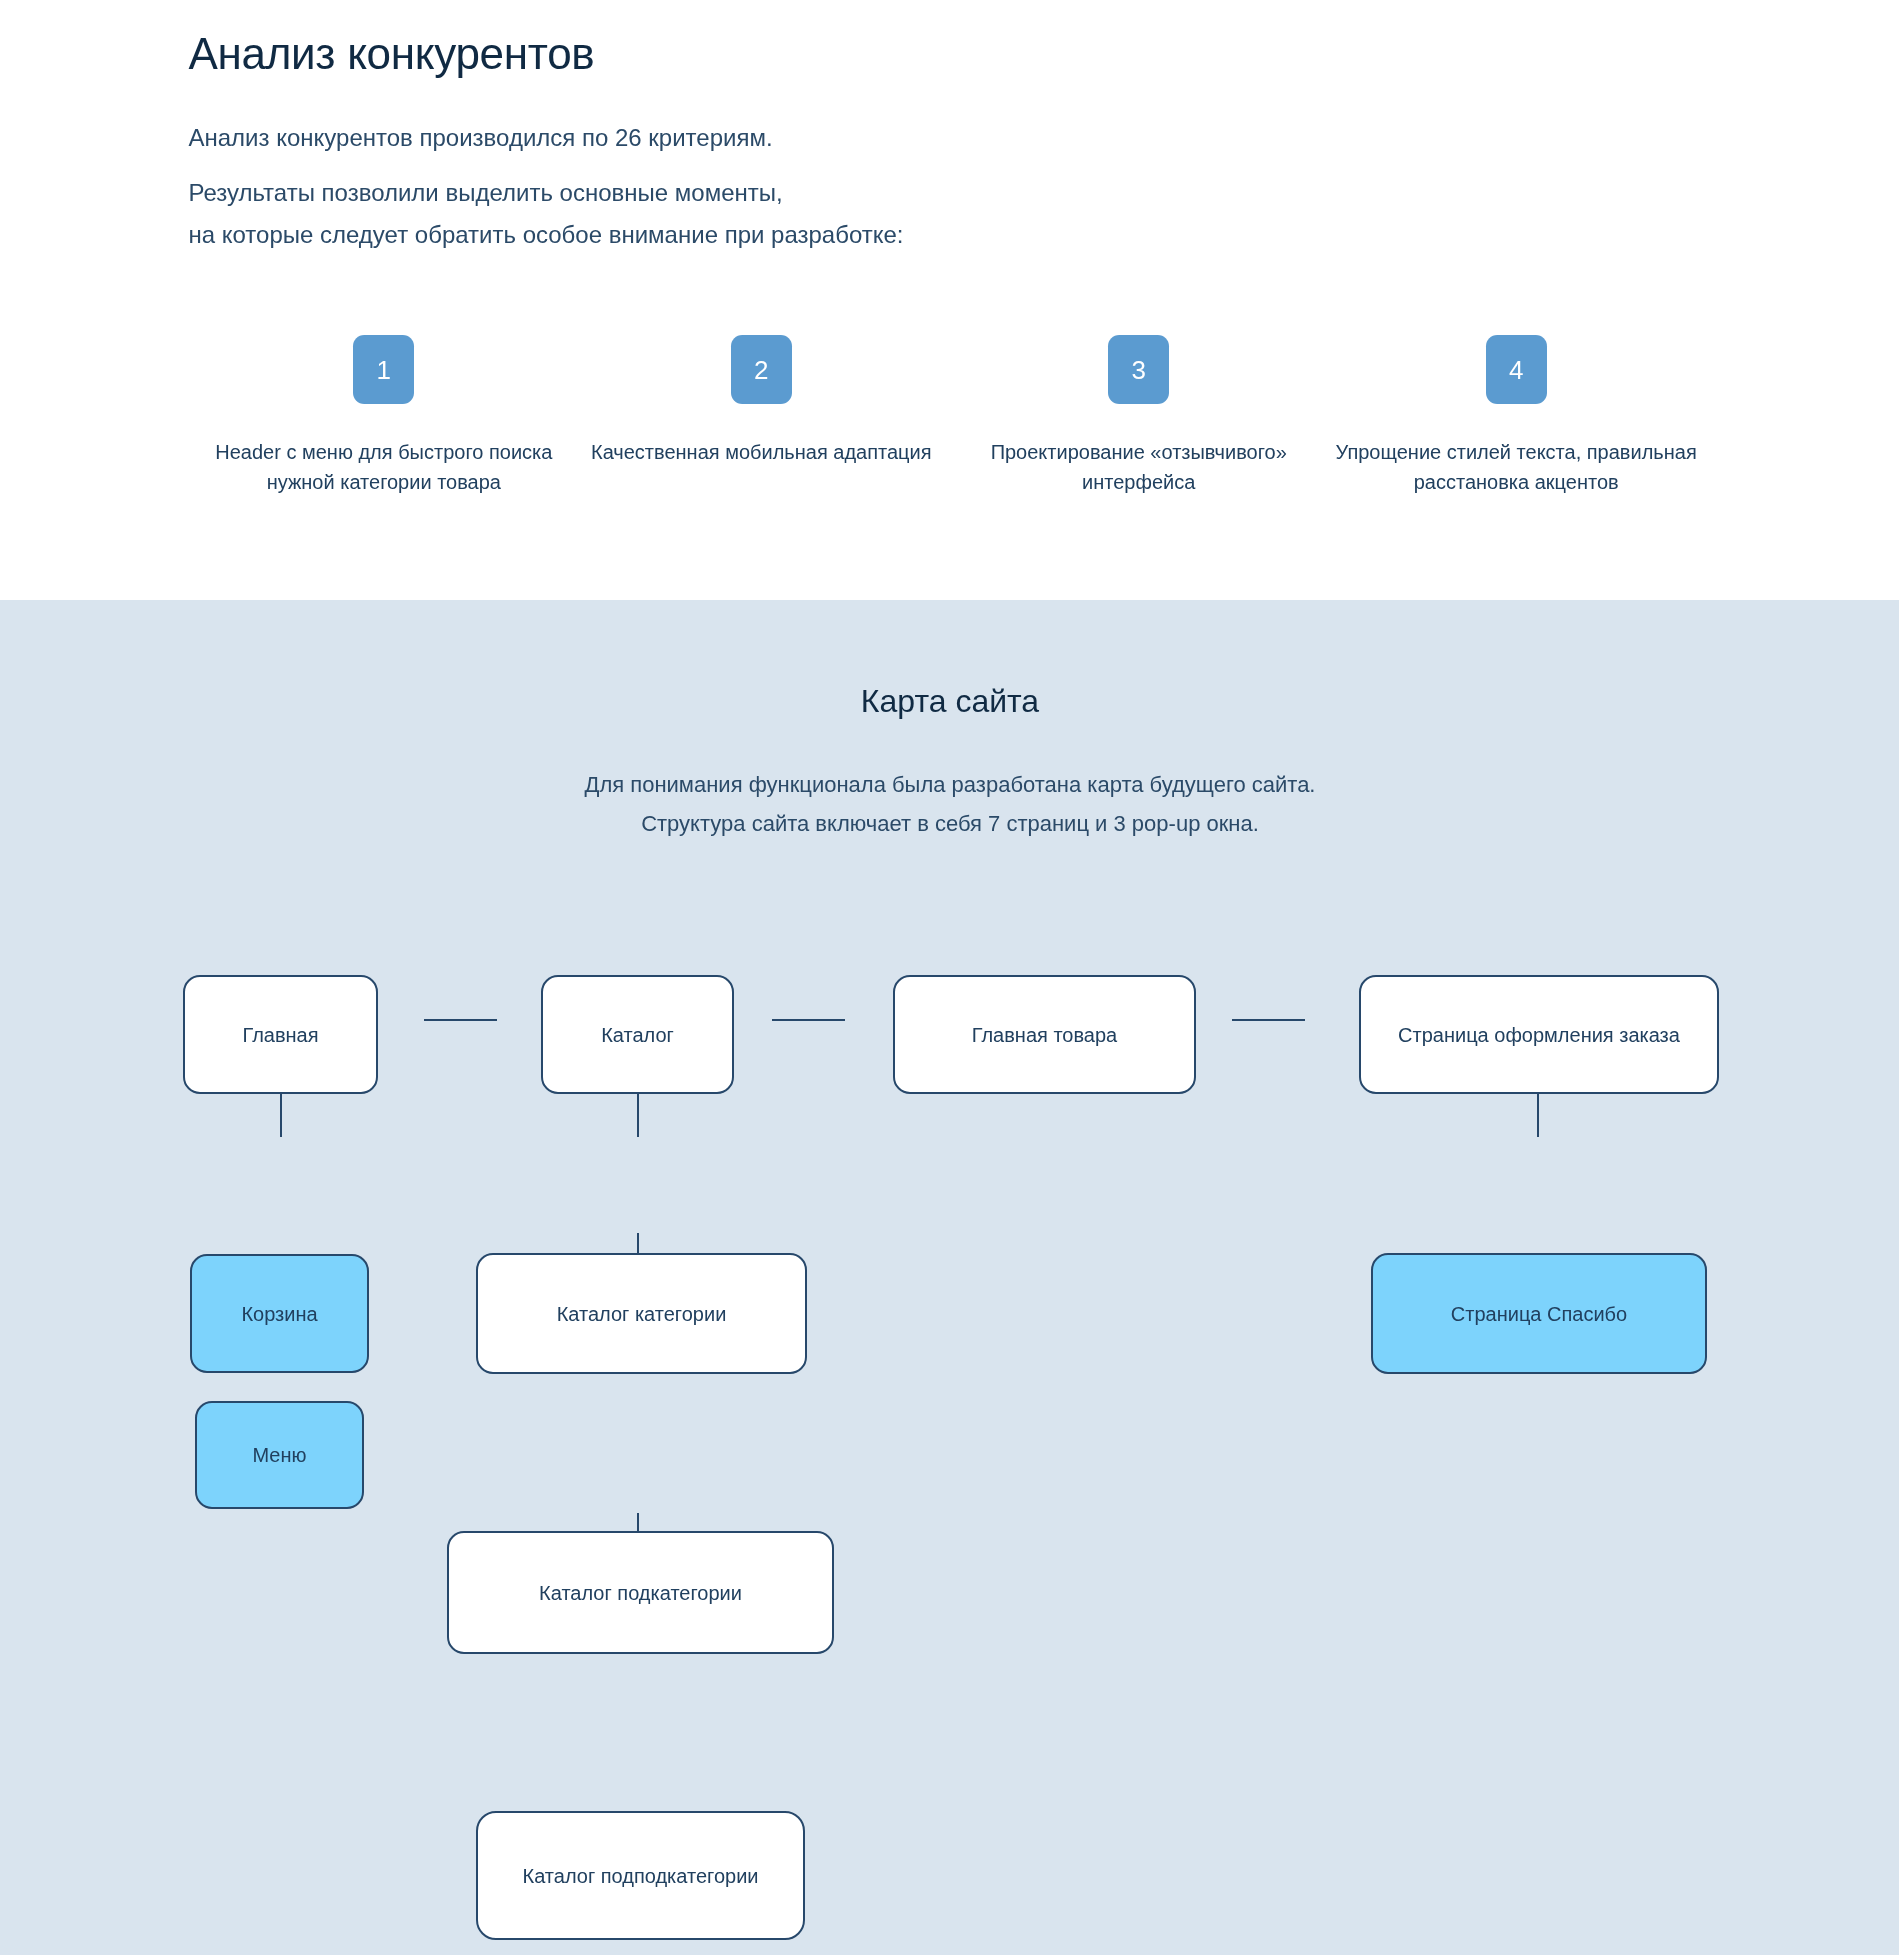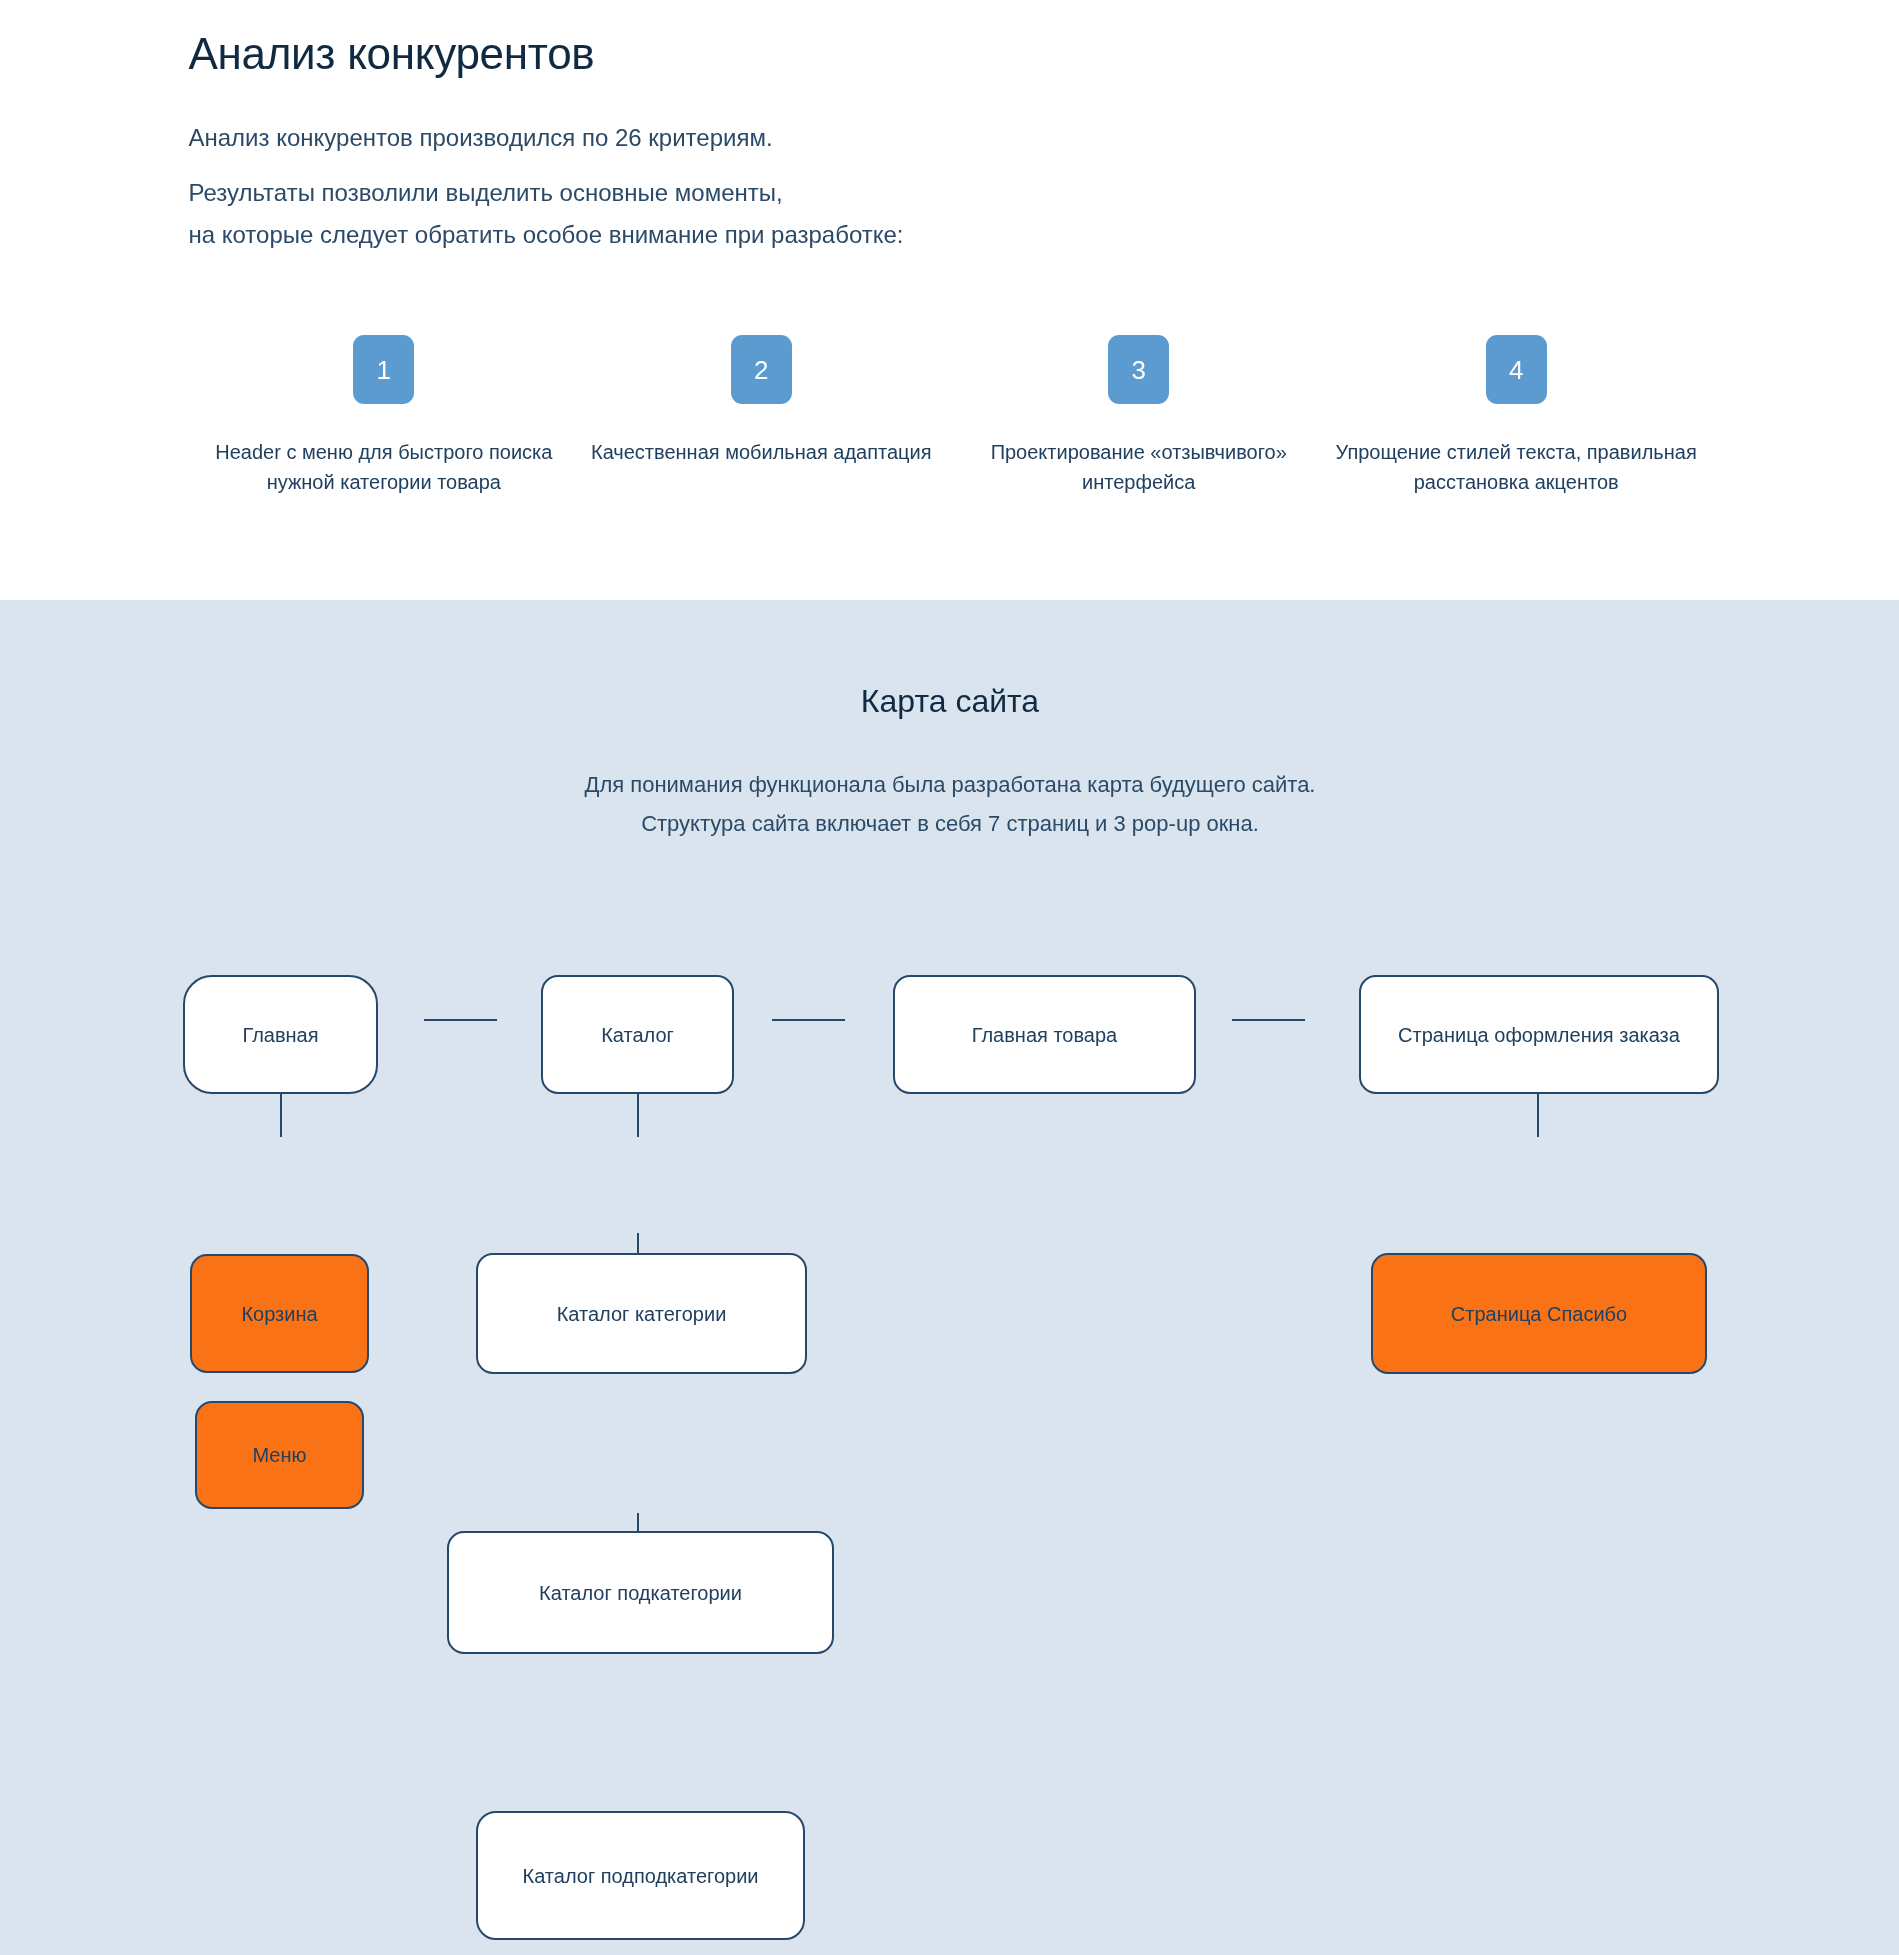--- a/index.html
+++ b/index.html
@@ -118,21 +118,21 @@
     background: #ffffff;
     display: flex;
     align-items: center;
     justify-content: center;
     text-align: center;
     font-size: 20px;
     line-height: 1.4;
     color: #21405f;
     padding: 6.6px 12px;
   }
-  .node.popup { background: #f97316; }
+  .node.popup { background: #7dd3fc; }
 
   .connector-h {
     position: absolute;
     height: 2px;
     background: #27486b;
   }
   .connector-v {
     position: absolute;
     width: 2px;
     background: #27486b;
@@ -194,21 +194,21 @@
     <div class="connector-h" style="left:772px; top:121px; width:73px;"></div>
     <div class="connector-h" style="left:1232px; top:121px; width:73px;"></div>
 
     <div class="connector-v" style="left:280px; top:169px; height:70px;"></div>
     <div class="connector-v" style="left:637px; top:169px; height:70px;"></div>
     <div class="connector-v" style="left:1537px; top:169px; height:70px;"></div>
 
     <div class="connector-v" style="left:637px; top:335px; height:70px;"></div>
     <div class="connector-v" style="left:637px; top:615px; height:70px;"></div>
 
-    <div class="node" style="left:183px; top:77px; width:195px; height:119px;border-radius:29px;">
+    <div class="node" style="left:183px; top:77px; width:195px; height:119px;">
       <span>Главная</span>
     </div>
 
     <div class="node" style="left:541px; top:77px; width:193px; height:119px;">
       <span>Каталог</span>
     </div>
 
     <div class="node" style="left:893px; top:77px; width:303px; height:119px;">
       <span>Главная товара</span>
     </div>

